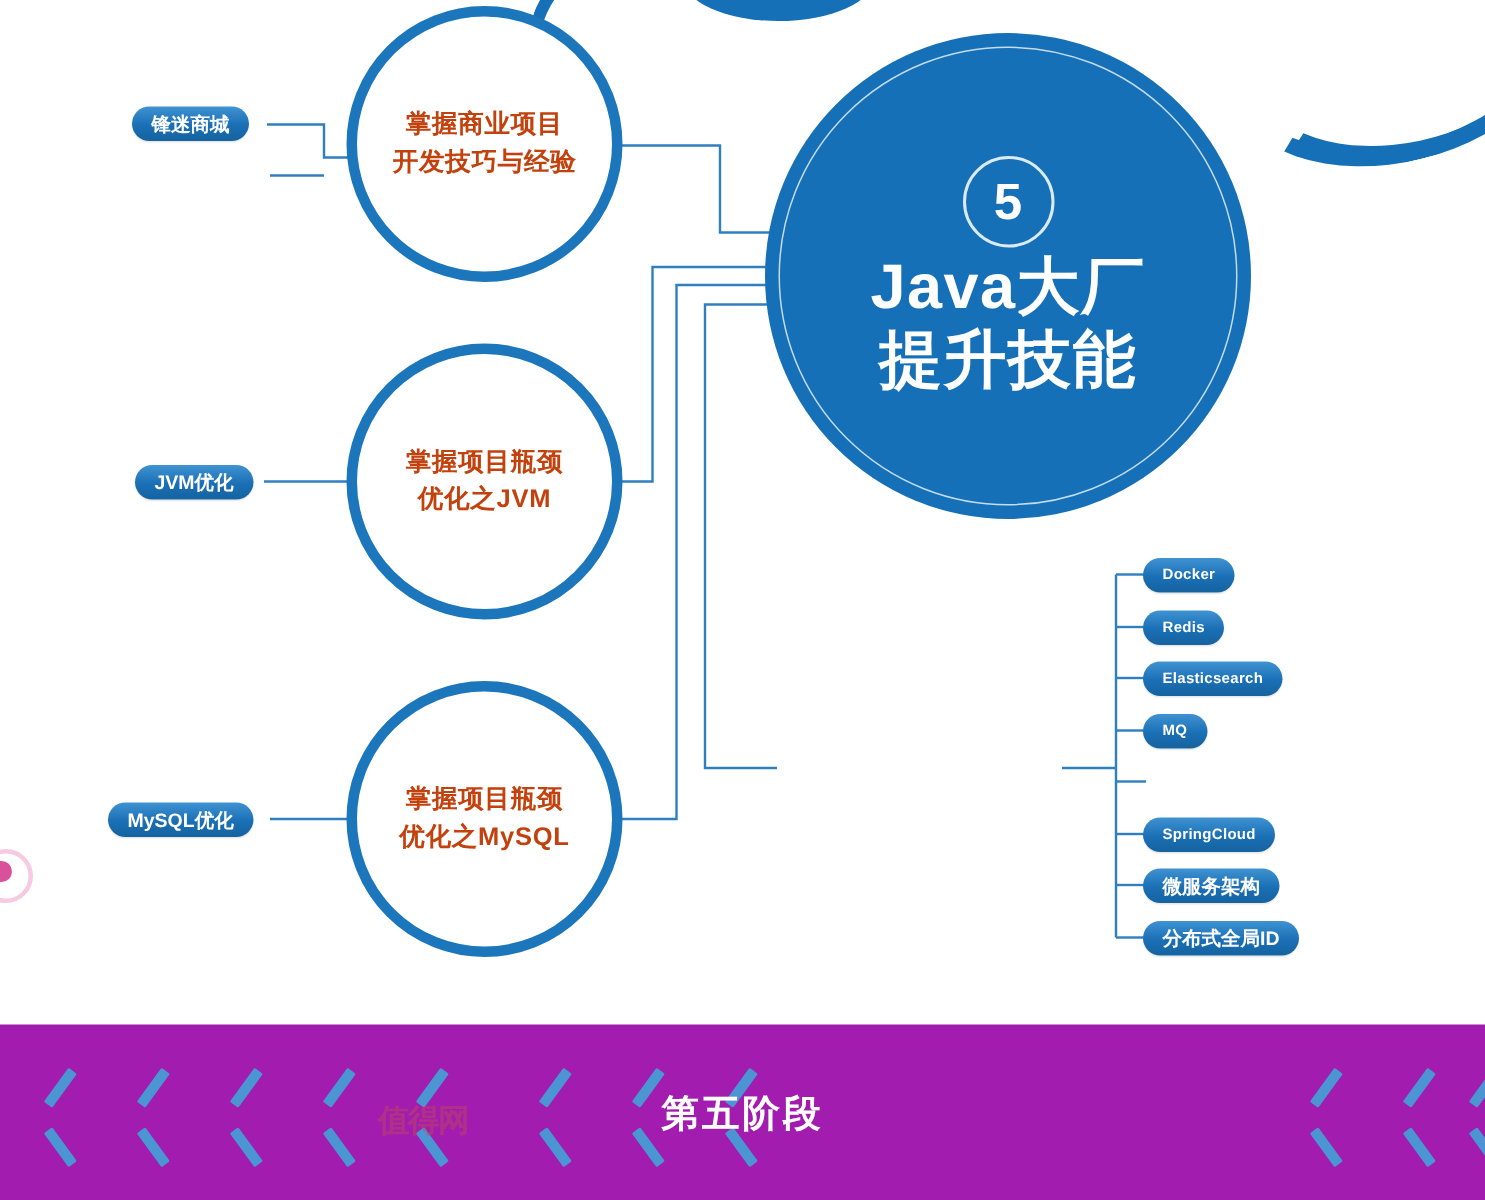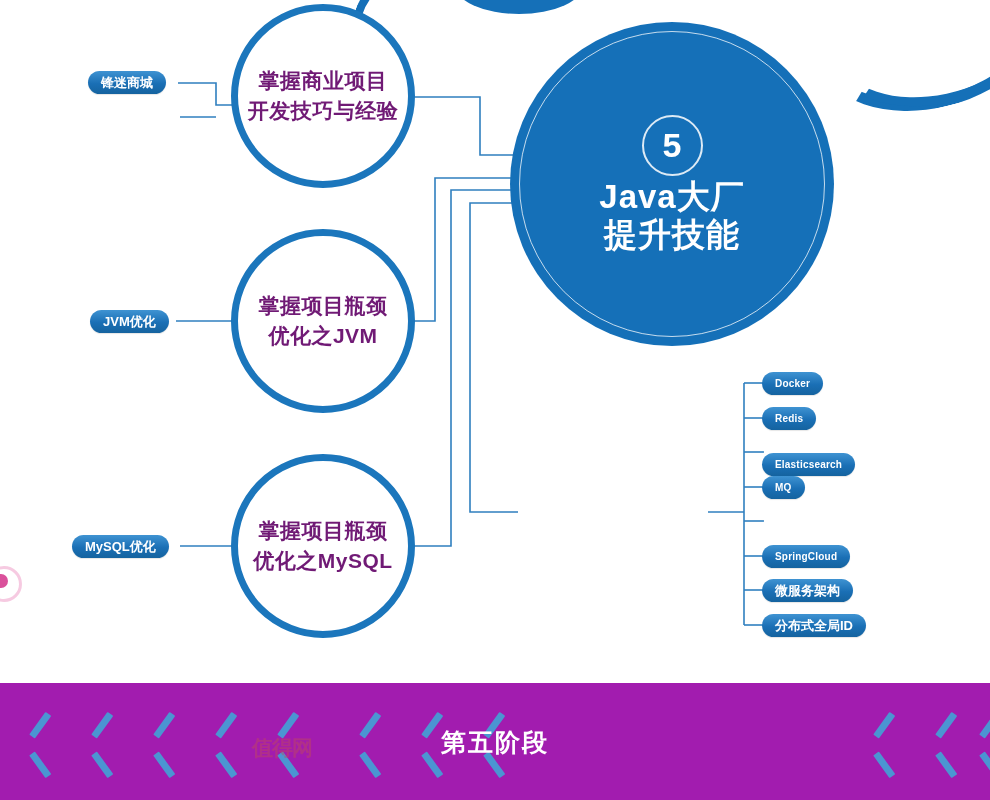--- a/index.html
+++ b/index.html
@@ -24,24 +24,24 @@
     box-sizing:border-box;
     border-radius:50%;
     border:7px solid #1b76bc;
     background:#ffffff;
     display:flex;
     align-items:center;
     justify-content:center;
     text-align:center;
   }
   .ring .ring-text{
-    font-size:21px;
+    font-size:17px;
     font-weight:700;
     line-height:1.45;
-    color:#701a75;
+    color:#c2410c;
     letter-spacing:.5px;
     white-space:pre-line;
   }
   
   .hub{
     position:absolute;
     border-radius:50%;
     background:#1570b8;
     display:flex;
     flex-direction:column;
@@ -61,21 +61,21 @@
     border:2px solid rgba(255,255,255,.85);
     display:flex;align-items:center;justify-content:center;
     color:#ffffff;
     font-size:34px;
     font-weight:700;
     line-height:1;
     margin-bottom:2px;
   }
   .hub-line{
     color:#ffffff;
-    font-size:33px;
+    font-size:42px;
     font-weight:700;
     line-height:1.15;
     letter-spacing:1px;
     white-space:nowrap;
   }
   
   .pill{
     position:absolute;
     box-sizing:border-box;
     height:23px;
@@ -242,21 +242,21 @@
   <div class="pill cn" style="left:72px;top:535px;">
     <span>MySQL优化</span>
   </div>
 
   <div class="pill en" style="left:762px;top:372px;">
     <span>Docker</span>
   </div>
   <div class="pill en" style="left:762px;top:407px;">
     <span>Redis</span>
   </div>
-  <div class="pill en" style="left:762px;top:453px;text-align:right;">
+  <div class="pill en" style="left:762px;top:441px;text-align:right;">
     <span>Elasticsearch</span>
   </div>
   <div class="pill en" style="left:762px;top:476px;">
     <span>MQ</span>
   </div>
   <div class="pill en" style="left:762px;top:545px;">
     <span>SpringCloud</span>
   </div>
   <div class="pill cn" style="left:762px;top:579px;">
     <span>微服务架构</span>

